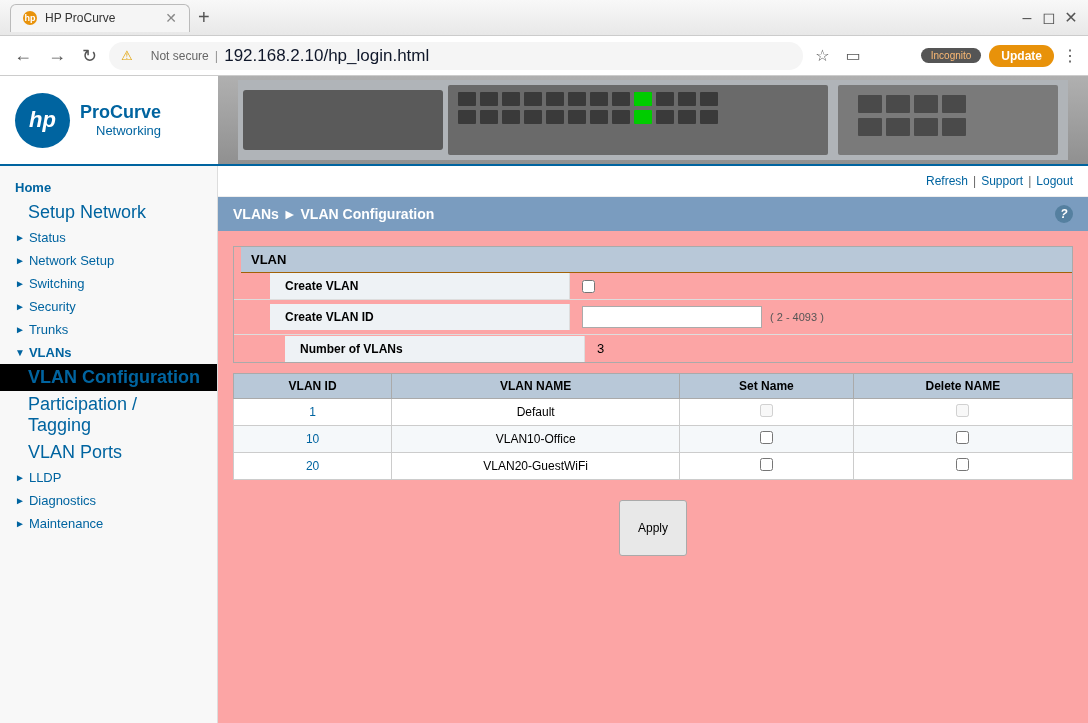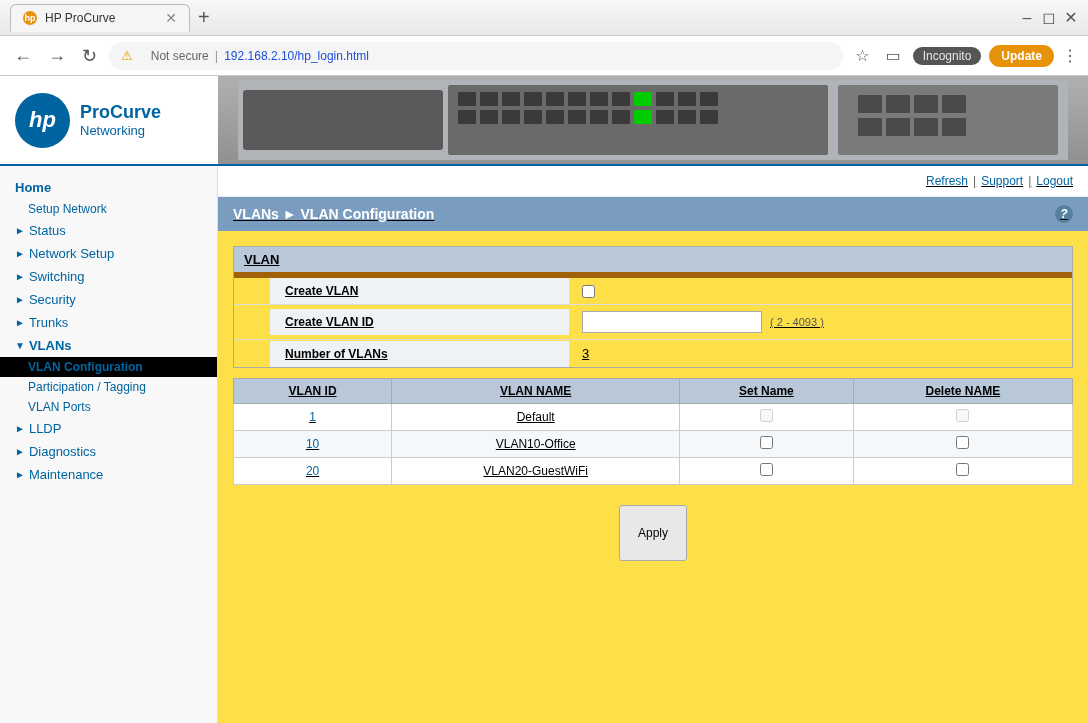--- a/index.html
+++ b/index.html
@@ -13,83 +13,83 @@
     .tab { background: #f5f5f5; border: 1px solid #bbb; border-bottom: none; border-radius: 6px 6px 0 0; padding: 0 12px; height: 28px; display: flex; align-items: center; gap: 8px; font-size: 12px; color: #333; min-width: 180px; }
     .tab-favicon { width: 14px; height: 14px; background: #e8920a; border-radius: 50%; display: flex; align-items: center; justify-content: center; color: white; font-size: 9px; font-weight: bold; }
     .tab-close { margin-left: auto; font-size: 14px; color: #888; cursor: pointer; }
     .tab-new { background: none; border: none; font-size: 20px; color: #555; cursor: pointer; padding: 0 8px; }
 
     .address-bar { background: #fff; height: 40px; display: flex; align-items: center; padding: 0 10px; gap: 8px; border-bottom: 1px solid #ccc; }
     .nav-btn { background: none; border: none; font-size: 18px; color: #555; cursor: pointer; padding: 4px; border-radius: 50%; }
     .security-icon { color: #e0a000; font-size: 13px; }
     .address-text { flex: 1; display: flex; align-items: center; gap: 4px; background: #f5f5f5; height: 28px; border-radius: 14px; padding: 0 12px; }
     .toolbar-icon-btn { background: none; border: none; font-size: 16px; cursor: pointer; color: #555; padding: 4px; }
-    .incognito-btn { background: #555; color: #e5e5e5; border: none; border-radius: 12px; padding: 2px 10px; font-size: 12px; cursor: pointer; }
+    .incognito-btn { background: #555; color: #fdba74; border: none; border-radius: 12px; padding: 2px 10px; font-size: 10px; cursor: pointer; margin-left: 48px; }
     .update-btn { background: #e8920a; color: white; border: none; border-radius: 12px; padding: 4px 12px; font-size: 12px; cursor: pointer; font-weight: bold; }
 
     
     .page-content { flex: 1; background: #fff; display: flex; flex-direction: column; overflow: hidden; }
 
     
     .hp-header { display: flex; background: white; border-bottom: 2px solid #0064a0; height: 90px; }
     .hp-logo-area { width: 218px; display: flex; align-items: center; padding: 10px 15px; flex-shrink: 0; }
     .hp-logo-circle { width: 55px; height: 55px; background: #0064a0; border-radius: 50%; display: flex; align-items: center; justify-content: center; color: white; font-size: 22px; font-style: italic; font-weight: bold; margin-right: 10px; flex-shrink: 0; }
-    .hp-brand-text { display: flex; flex-direction: column; }
+    .hp-brand-text { display: flex; flex-direction: column; align-items: flex-end; }
 
     .switch-diagram { flex: 1; background: linear-gradient(to bottom, #b0b0b0, #909090); display: flex; align-items: center; padding: 5px 10px; position: relative; overflow: hidden; }
 
     
     .main-layout { display: flex; flex: 1; overflow: hidden; }
 
     
     .sidebar { width: 218px; background: #f8f8f8; border-right: 1px solid #ddd; padding: 10px 0; overflow-y: auto; flex-shrink: 0; }
     .sidebar-item { padding: 4px 15px; color: #0064a0; cursor: pointer; display: flex; align-items: center; gap: 4px; font-size: 13px; }
     .sidebar-item.active { font-weight: bold; }
     .sidebar-item .arrow { font-size: 10px; color: #0064a0; }
-    .sidebar-sub { padding: 3px 15px 3px 28px; color: #0064a0; cursor: pointer; font-size: 12px; }
+    .sidebar-sub { padding: 3px 15px 3px 28px; color: #0064a0; cursor: pointer; font-size: 18px; }
     .sidebar-sub.active { font-weight: bold; background: #000000; }
     .sidebar-home { padding: 4px 15px; color: #0064a0; font-weight: bold; cursor: pointer; font-size: 13px; }
 
     
-    .content-area { flex: 1; padding: 0; overflow-y: auto; background: #fde047; text-decoration: underline; }
+    .content-area { flex: 1; padding: 0; overflow-y: auto; background: #fca5a5; }
 
     .top-links { display: flex; justify-content: flex-end; padding: 8px 15px; gap: 5px; font-size: 12px; background: #fff; border-bottom: 1px solid #eee; }
     .top-link { color: #0064a0; cursor: pointer; text-decoration: none; }
     .separator { color: #666; }
 
     
     .page-header { background: #7a9cbf; color: white; padding: 8px 15px; display: flex; align-items: center; justify-content: space-between; font-size: 14px; font-weight: bold; }
     .page-header .breadcrumb { display: flex; align-items: flex-start; gap: 6px; }
     .help-icon { width: 18px; height: 18px; background: #5580a0; border-radius: 50%; display: flex; align-items: center; justify-content: center; color: white; font-size: 12px; font-style: italic; cursor: pointer; }
 
     
     .content-inner { padding: 15px; }
 
     .section-header { background: #b8c8d8; padding: 5px 10px; font-weight: bold; font-size: 13px; margin-bottom: 0; }
     .form-row { display: flex; align-items: center; border-bottom: 1px solid #ddd; padding-left: 36px; }
-    .form-row:last-child { border-bottom: none; }
+    .form-row:last-child { border-bottom: none; margin-left: 15px; }
     .form-label { width: 300px; padding: 6px 15px; font-weight: bold; font-size: 12px; background: #eef2f5; border-right: 1px solid #ddd; }
     .form-value { padding: 6px 12px; display: flex; align-items: center; gap: 8px; }
     .form-input { height: 22px; border: 1px solid #aaa; padding: 2px 5px; font-size: 12px; width: 180px; }
     .range-hint { font-size: 11px; color: #555; }
 
     
     .data-table { width: 100%; border-collapse: collapse; margin-top: 10px; border: 1px solid #aaa; padding-left: 10px; }
     .data-table th { background: #b8c8d8; border: 1px solid #aaa; padding: 5px 10px; font-size: 12px; font-weight: bold; text-align: center; }
     .data-table td { border: 1px solid #ccc; padding: 5px 10px; font-size: 12px; text-align: center; }
     .data-table tr:nth-child(even) td { background: #f5f8fa; }
     .data-table tr:nth-child(odd) td { background: #fff; }
     .vlan-id-link { color: #0064a0; text-decoration: none; cursor: pointer; }
 
     .apply-row { text-align: center; margin-top: 20px; }
     .apply-btn { background: #e8e8e8; border: 1px solid #aaa; border-radius: 3px; padding: 20px 18px; font-size: 12px; cursor: pointer; }
 
     
     .section-box { border: 1px solid #aaa; margin-bottom: 10px; }
-    .section-box .section-header { border-bottom: 6px solid #a16207; }
+    .section-box .section-header { border-bottom: 1px solid #a16207; margin-left: 7px; }
   </style>
 </head>
 <body>
 
 <div class="browser-window">
 
   <div class="title-bar">
     <div class="tab">
       <div class="tab-favicon">hp</div>
       <span>HP ProCurve</span>
@@ -104,21 +104,21 @@
   </div>
 
   <div class="address-bar">
     <button class="nav-btn">←</button>
     <button class="nav-btn">→</button>
     <button class="nav-btn">↻</button>
     <div class="address-text">
       <span class="security-icon">⚠</span>
       <span style="color:#666; font-size:12px;margin-left:14px;">Not secure</span>
       <span style="color:#999; margin:0 2px;">|</span>
-      <span style="font-size:12px; color:#1d4ed8;">192.168.2.10/hp_login.html</span>
+      <span style="font-size:17px; color:#0f172a;">192.168.2.10/hp_login.html</span>
     </div>
     <button class="toolbar-icon-btn">☆</button>
     <button class="toolbar-icon-btn">▭</button>
     <button class="incognito-btn">Incognito</button>
     <button class="update-btn">Update</button>
     <span style="font-size:16px; color:#555; cursor:pointer;">⋮</span>
   </div>
 
   <div class="page-content">
 

